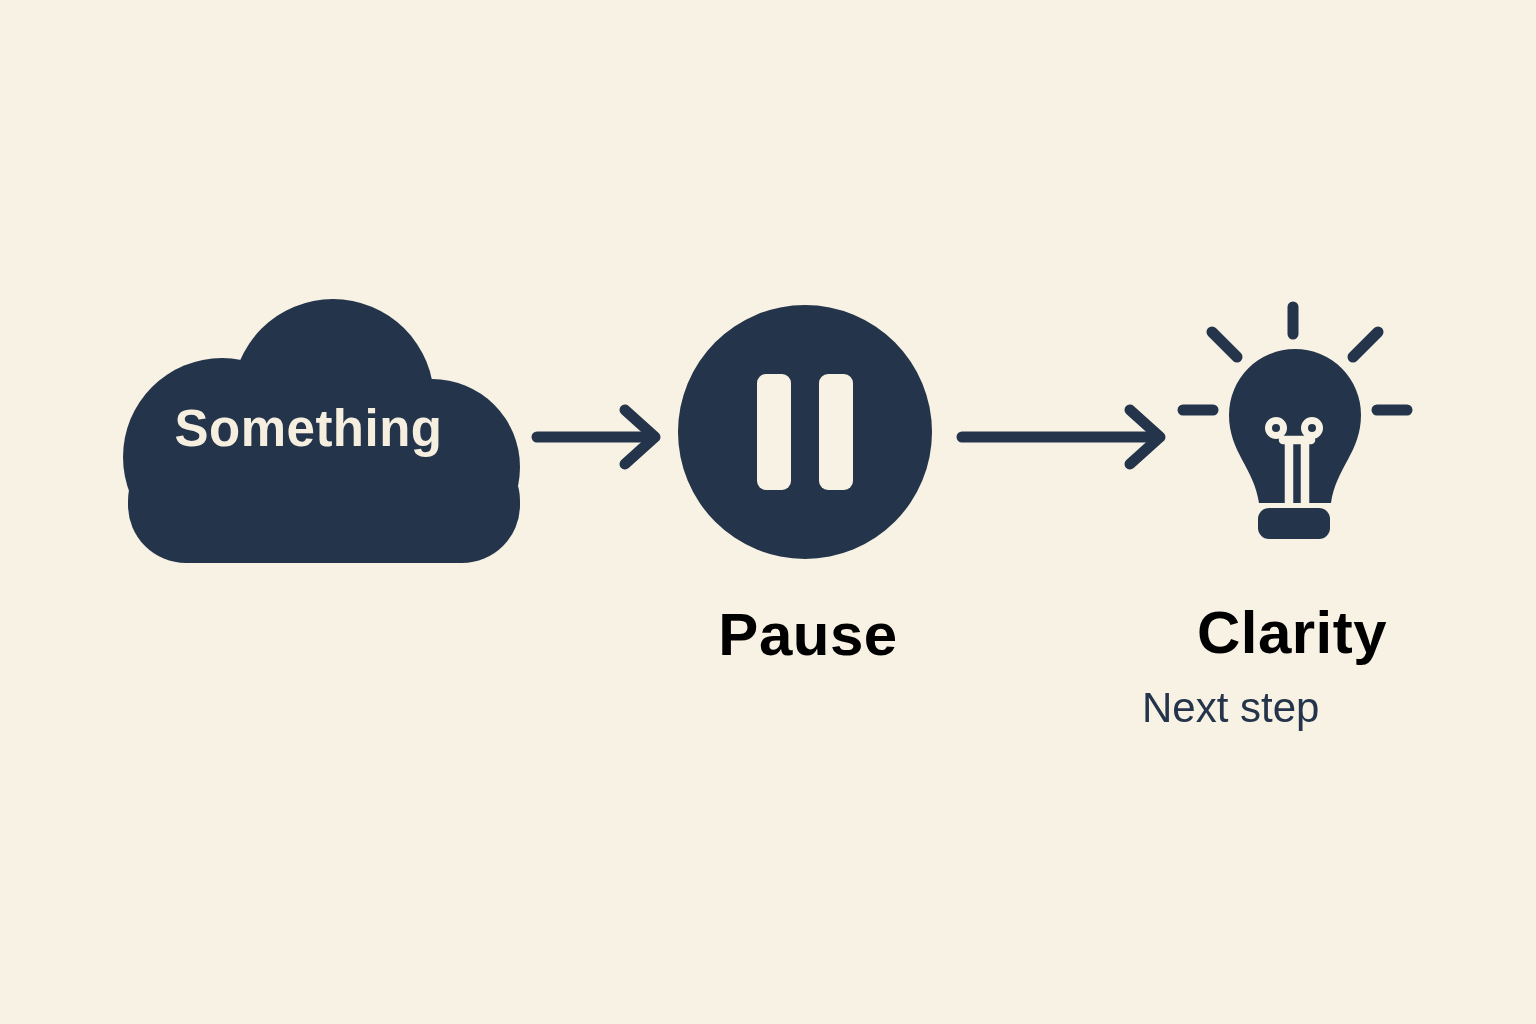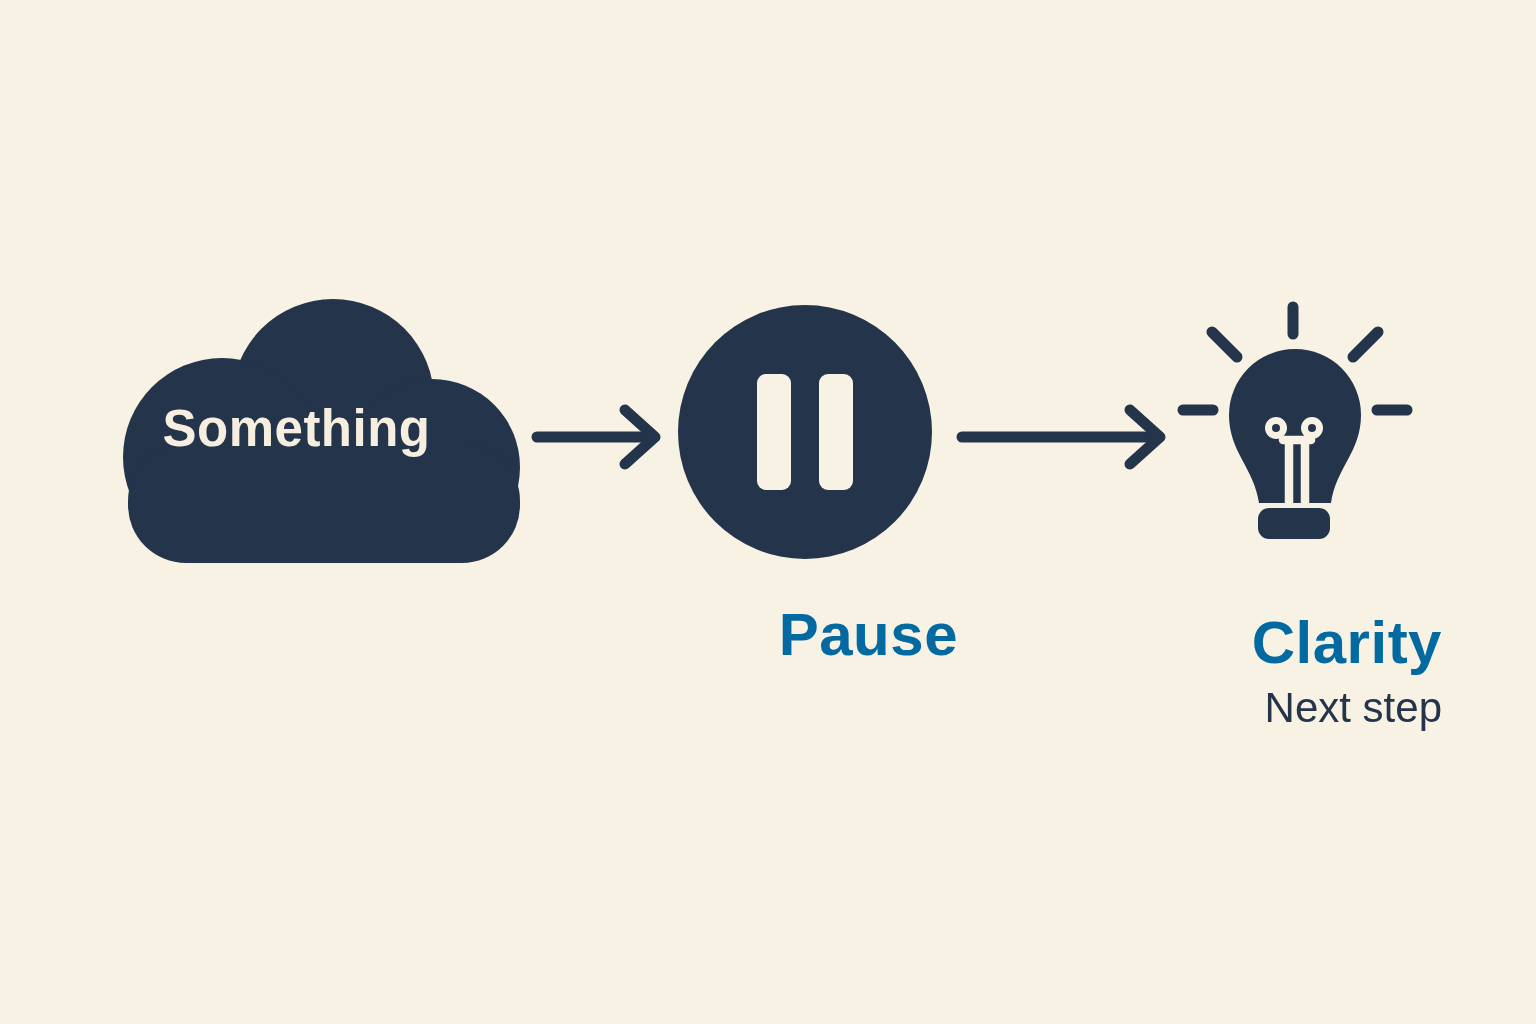--- a/index.html
+++ b/index.html
@@ -16,21 +16,21 @@
     width: 1536px;
     height: 1024px;
     background: #f8f2e4;
   }
   .abs { position: absolute; }
 
   
   .cloud-svg { left: 110px; top: 285px; width: 420px; height: 290px; }
   .cloud-fill { fill: #24344a; }
   .cloud-text {
-    left: 134px; top: 396px; width: 325px;
+    left: 146px; top: 396px; width: 325px;
     text-align: center;
     color: #f6efdf;
     font-size: 51px;
     font-weight: 600;
     line-height: 65px;
     letter-spacing: 0.5px;
   }
 
   
   .arrow { stroke: #24344a; stroke-width: 11; stroke-linecap: round;
@@ -44,38 +44,38 @@
     background: #24344a; border-radius: 50%;
   }
   .pause-bar {
     position: absolute;
     width: 34px; height: 116px; top: 69px;
     background: #f8f2e4; border-radius: 9px;
   }
   .pause-bar.left  { left: 79px; }
   .pause-bar.right { left: 141px; }
   .step-label {
-    color: #0369a1;
-    text-align: right;
+    color: #000000;
+    text-align: center;
     font-weight: 600;
     font-size: 60px;
     letter-spacing: 0.5px;
   }
   .pause-label { left: 658px; top: 600px; width: 300px; }
 
   
   .bulb-svg { left: 1170px; top: 292px; width: 250px; height: 260px; }
   .bulb-fill { fill: #24344a; }
   .ray { stroke: #24344a; stroke-width: 11; stroke-linecap: round; fill: none; }
   .filament { stroke: #f8f2e4; fill: none; stroke-linecap: round; }
-  .clarity-label { left: 1142px; top: 598px; width: 300px; margin-top: 10px; }
+  .clarity-label { left: 1142px; top: 598px; width: 300px; }
   .clarity-sublabel {
     left: 1142px; top: 684px; width: 300px;
     color: #24344a;
-    text-align: right;
+    text-align: left;
     font-weight: 500;
     font-size: 42px;
   }
 </style>
 </head>
 <body>
 
 <div class="canvas">
 
   <svg class="abs cloud-svg" viewBox="0 0 420 290" xmlns="http://www.w3.org/2000/svg">

